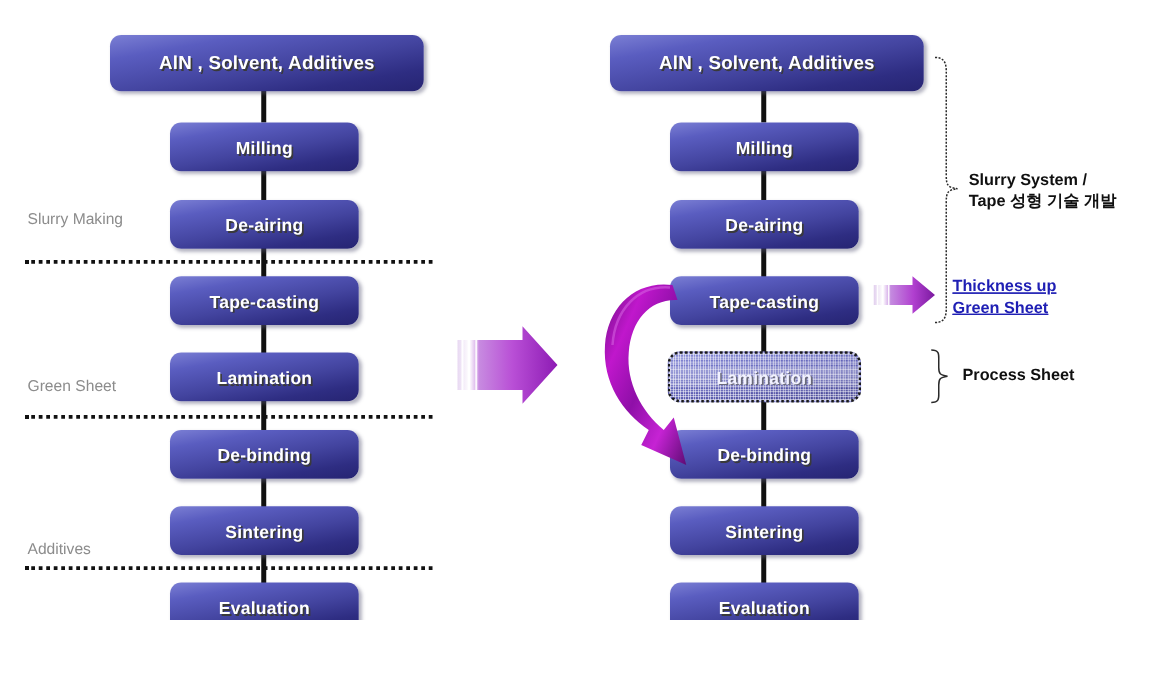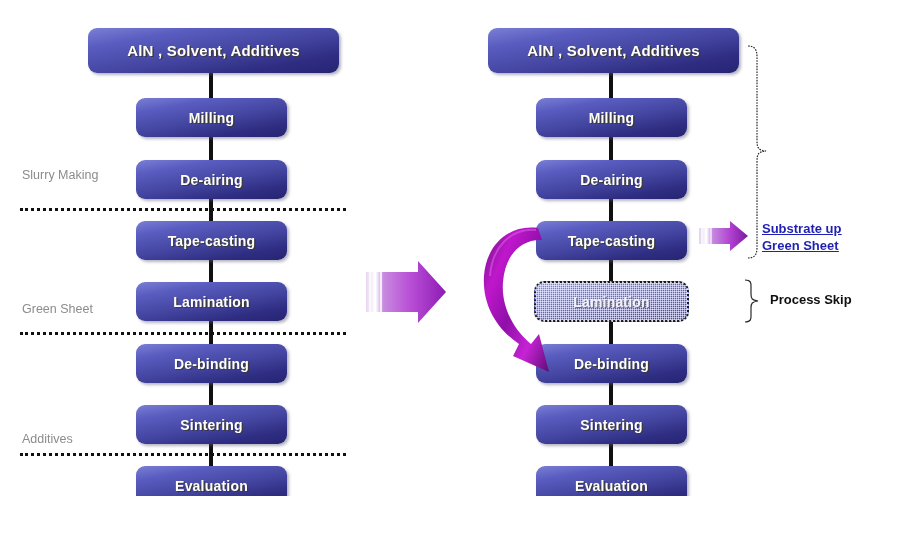--- a/index.html
+++ b/index.html
@@ -162,27 +162,31 @@
 
   <div class="pbox skipped" style="left:534px; top:281px; width:155px; height:41px;">Lamination</div>
 
   <div class="pbox" style="left:536px; top:344px; width:151px; height:39px;">De-binding</div>
 
   <div class="pbox" style="left:536px; top:405px; width:151px; height:39px;">Sintering</div>
 
   <div class="pbox" style="left:536px; top:466px; width:151px; height:39px;">Evaluation</div>
 
 
+  <div class="anno" style="left:775px; top:135px;">
+    <span style="display:block;">Slurry System /</span>
+    <span style="display:block;">Tape 성형 기술 개발</span>
+  </div>
 
   <div class="anno link" style="left:762px; top:220px;">
-    <span class="l">Substrate up</span>
+    <span class="l">Thickness up</span>
     <span class="l">Green Sheet</span>
   </div>
 
-  <div class="anno" style="left:770px; top:291px;">Process Skip</div>
+  <div class="anno" style="left:770px; top:291px;">Process Sheet</div>
 
   <svg class="overlay" viewBox="0 0 919 552" xmlns="http://www.w3.org/2000/svg">
     <defs>
       <linearGradient id="gradBlockArrow" x1="0" y1="0" x2="1" y2="0">
         <stop offset="0%" stop-color="#e8d8f2"></stop>
         <stop offset="12%" stop-color="#ffffff"></stop>
         <stop offset="22%" stop-color="#c78ae0"></stop>
         <stop offset="55%" stop-color="#b94fd6"></stop>
         <stop offset="100%" stop-color="#8d1bb4"></stop>
       </linearGradient>

